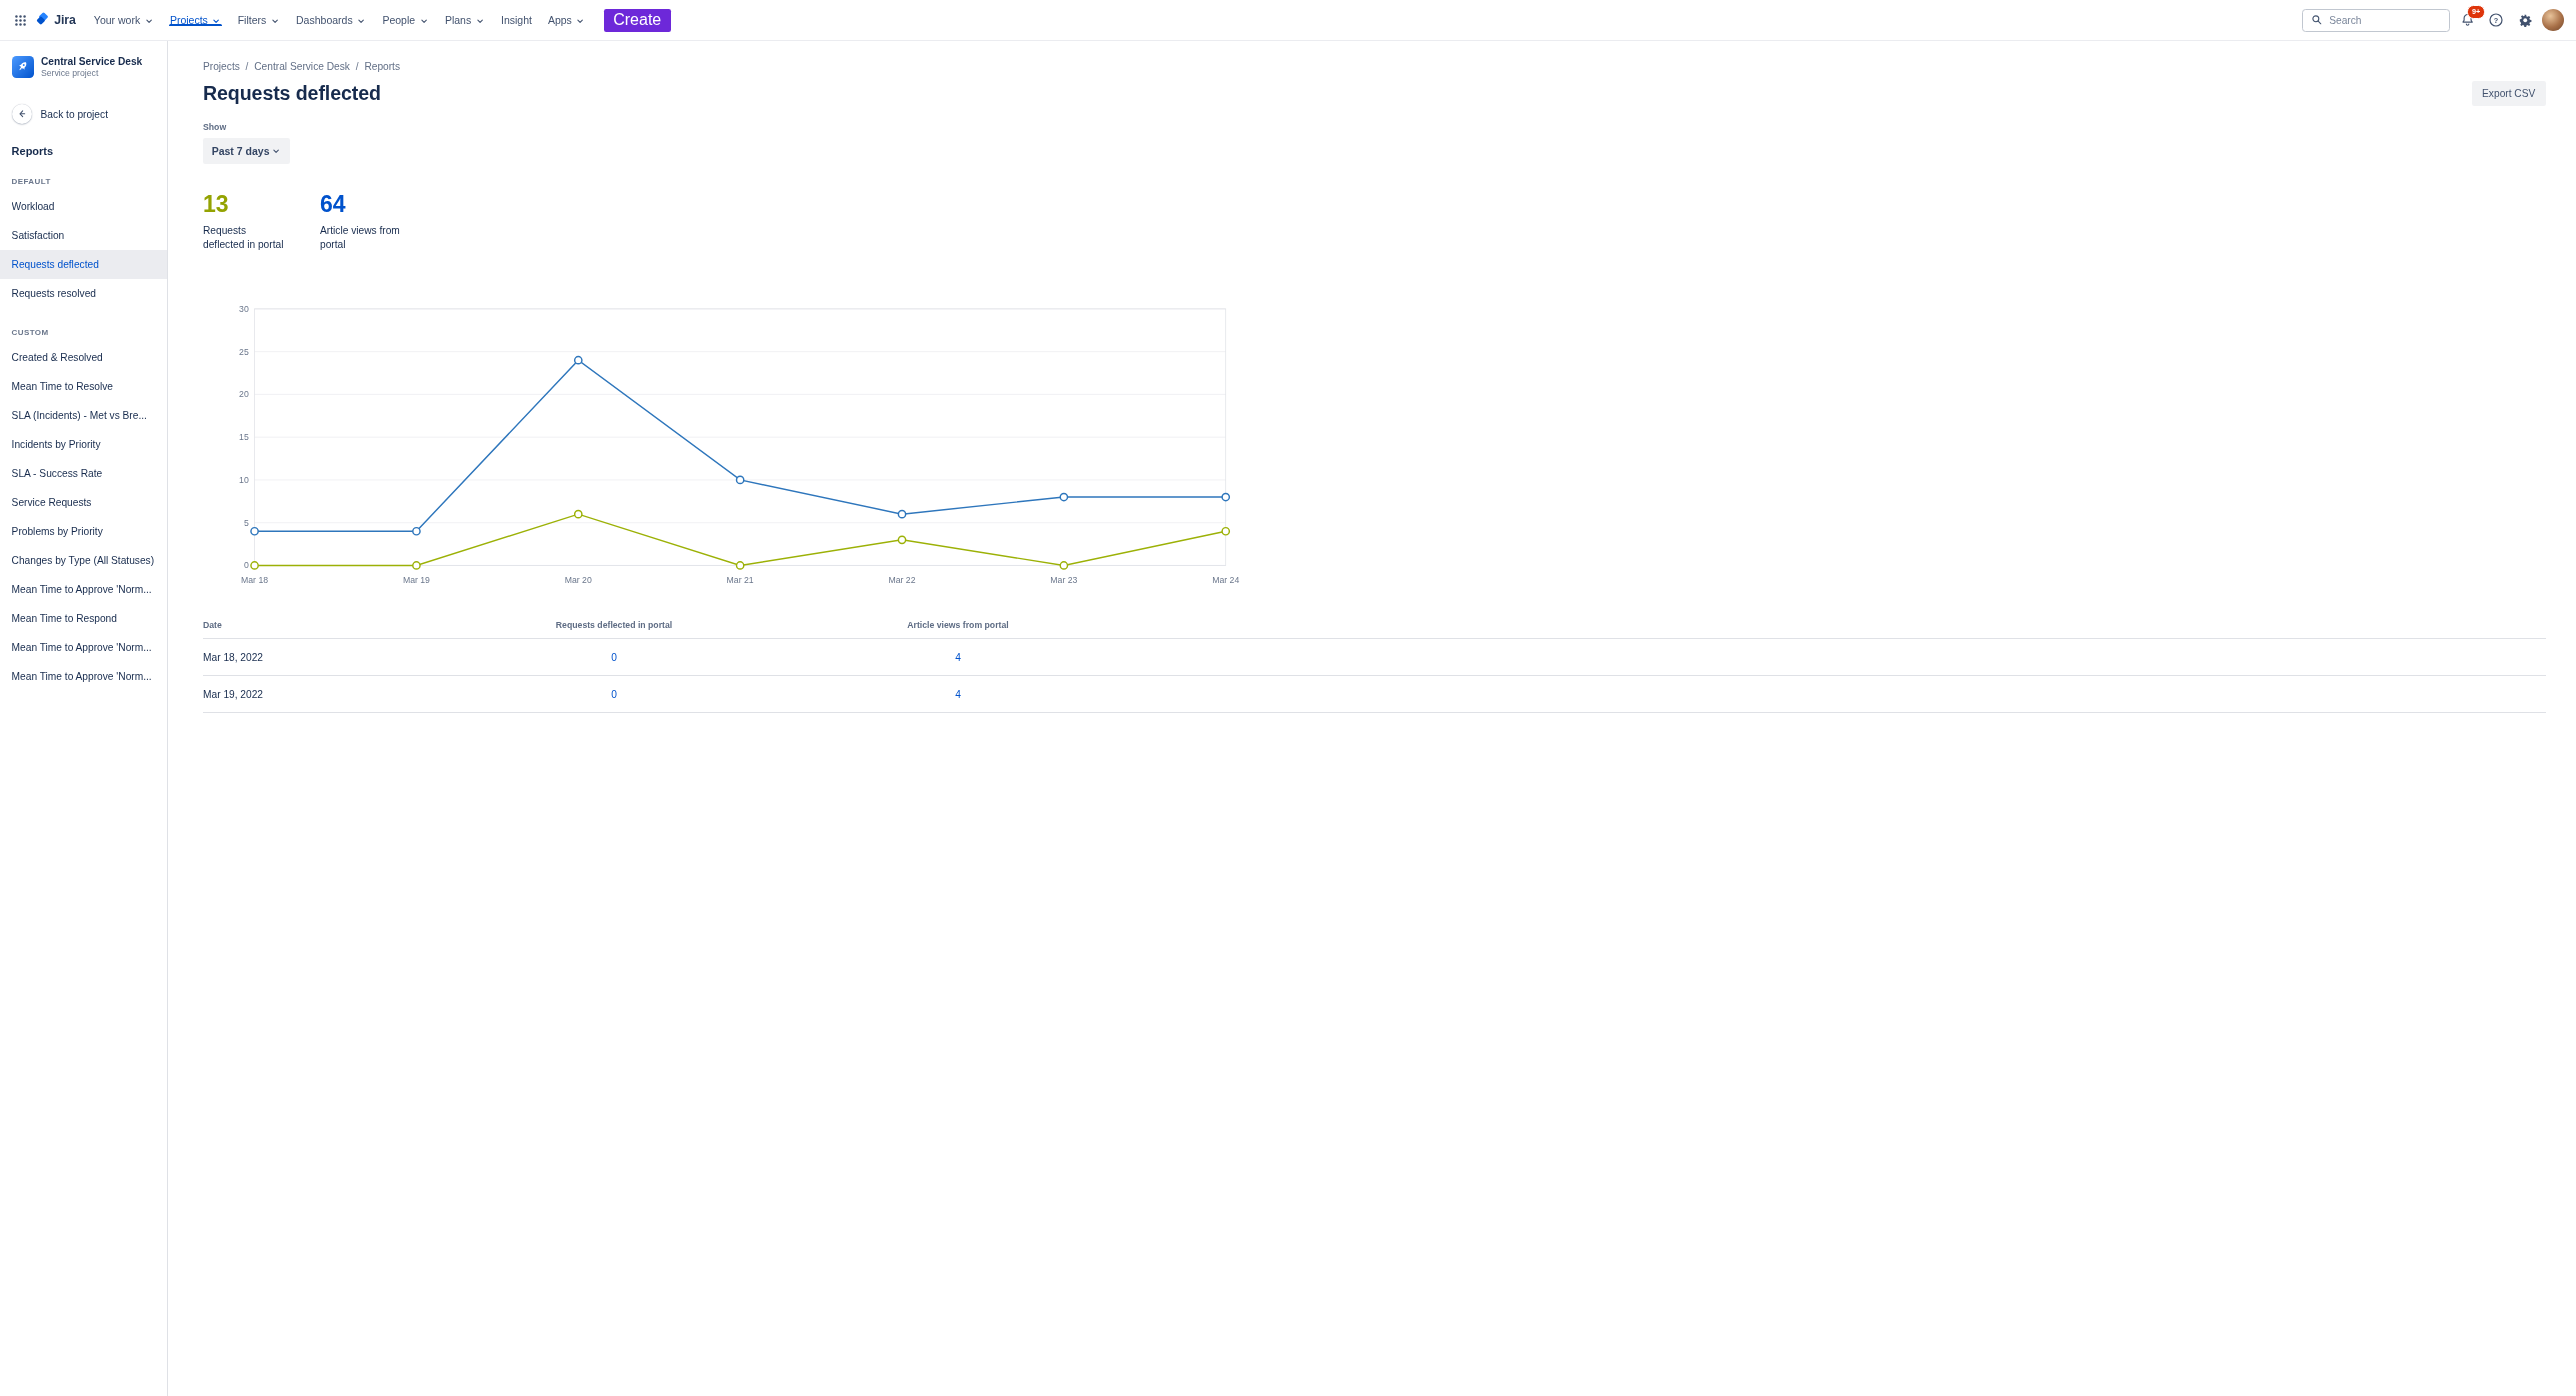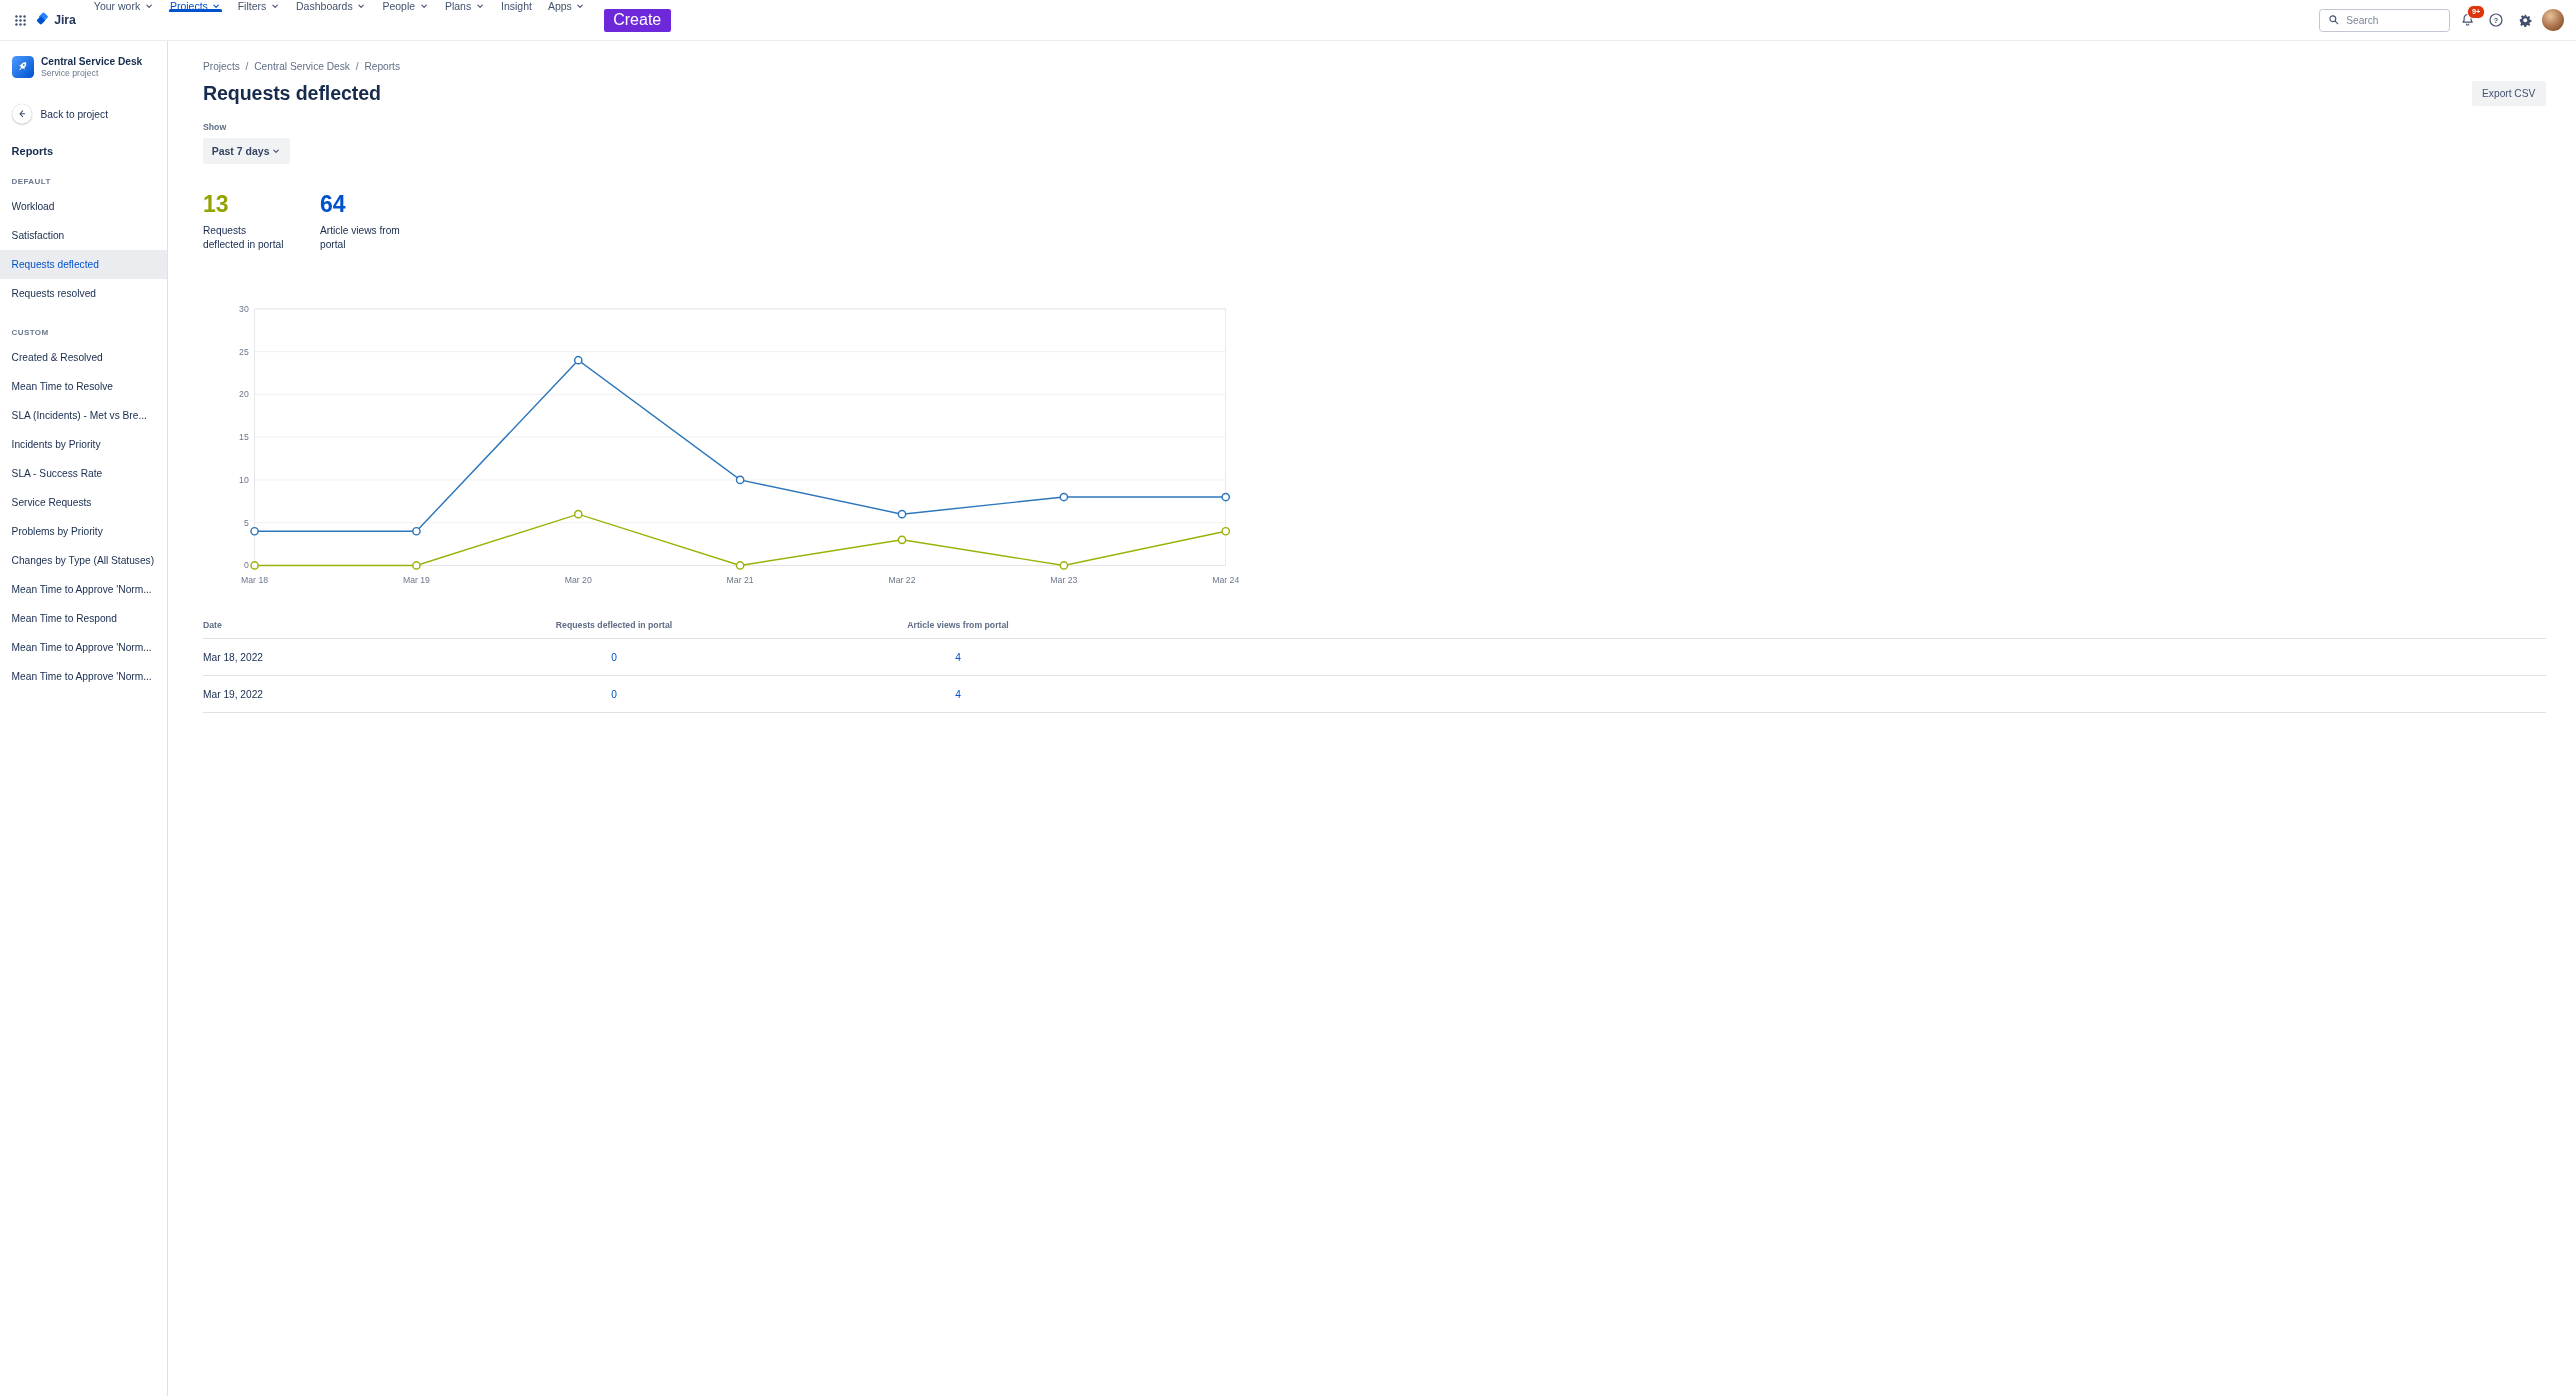--- a/index.html
+++ b/index.html
@@ -9,32 +9,32 @@
 
   
   .topbar{position:fixed;top:0;left:0;width:100%;height:41px;box-sizing:border-box;
           display:flex;align-items:center;justify-content:space-between;
           padding:0 11.6px 0 8.7px;background:#fff;border-bottom:0.7px solid #EBECF0;z-index:10;}
   .tb-left{display:flex;align-items:center;height:100%;}
   .iconbtn{width:23px;height:23px;display:grid;place-items:center;background:none;border:none;
            border-radius:2.9px;cursor:pointer;position:relative;padding:0;}
   .logo{display:flex;align-items:center;gap:3.6px;margin:0 10.2px 0 2.9px;cursor:pointer;text-decoration:none;}
   .logo-text{font-size:12.3px;font-weight:700;color:#253858;letter-spacing:-0.1px;}
-  .nav{display:flex;align-items:flex-start;height:41px;}
+  .nav{display:flex;align-items:center;height:41px;}
   .nav-item{position:relative;display:flex;align-items:center;gap:3.6px;padding:0 8px;
             font-size:10.5px;font-weight:500;color:#42526E;background:none;border:none;cursor:pointer;}
   .chev{width:10.2px;height:10.2px;}
   .nav-item .chev{margin-top:1.5px;}
   .nav-item.active{color:#0052CC;}
   .nav-item.active::after{content:"";position:absolute;left:7.3px;right:7.3px;bottom:0;height:2.2px;
                           background:#0052CC;border-radius:1.5px 1.5px 0 0;}
   .create-btn{margin-left:10.2px;height:23px;padding:0 9.4px;background:#6d28d9;color:#fff;border:none;
               border-radius:2.2px;font-size:16px;font-weight:500;cursor:pointer;}
   .tb-right{display:flex;align-items:center;gap:5.8px;}
-  .search{display:flex;align-items:center;gap:5.1px;width:131px;height:23px;padding:0 7.3px;
+  .search{display:flex;align-items:center;gap:5.1px;width:148px;height:23px;padding:0 7.3px;
           border:0.7px solid #C1C7D0;border-radius:3.6px;box-sizing:border-box;}
   .search input{border:none;outline:none;flex:1;min-width:0;font-size:10.2px;font-family:inherit;
                 color:#172B4D;background:transparent;}
   .search input::placeholder{color:#7A869A;}
   .badge{position:absolute;top:-3.6px;right:-5.8px;background:#DE350B;color:#fff;font-size:7.3px;
          font-weight:700;line-height:1;padding:2.2px 3.6px;border-radius:6.5px;border:1.5px solid #fff;}
   .avatar{width:22px;height:22px;border-radius:50%;border:none;cursor:pointer;
           background:radial-gradient(circle at 38% 32%,#E8C39A,#A87048 55%,#6E452A);}
 
   

